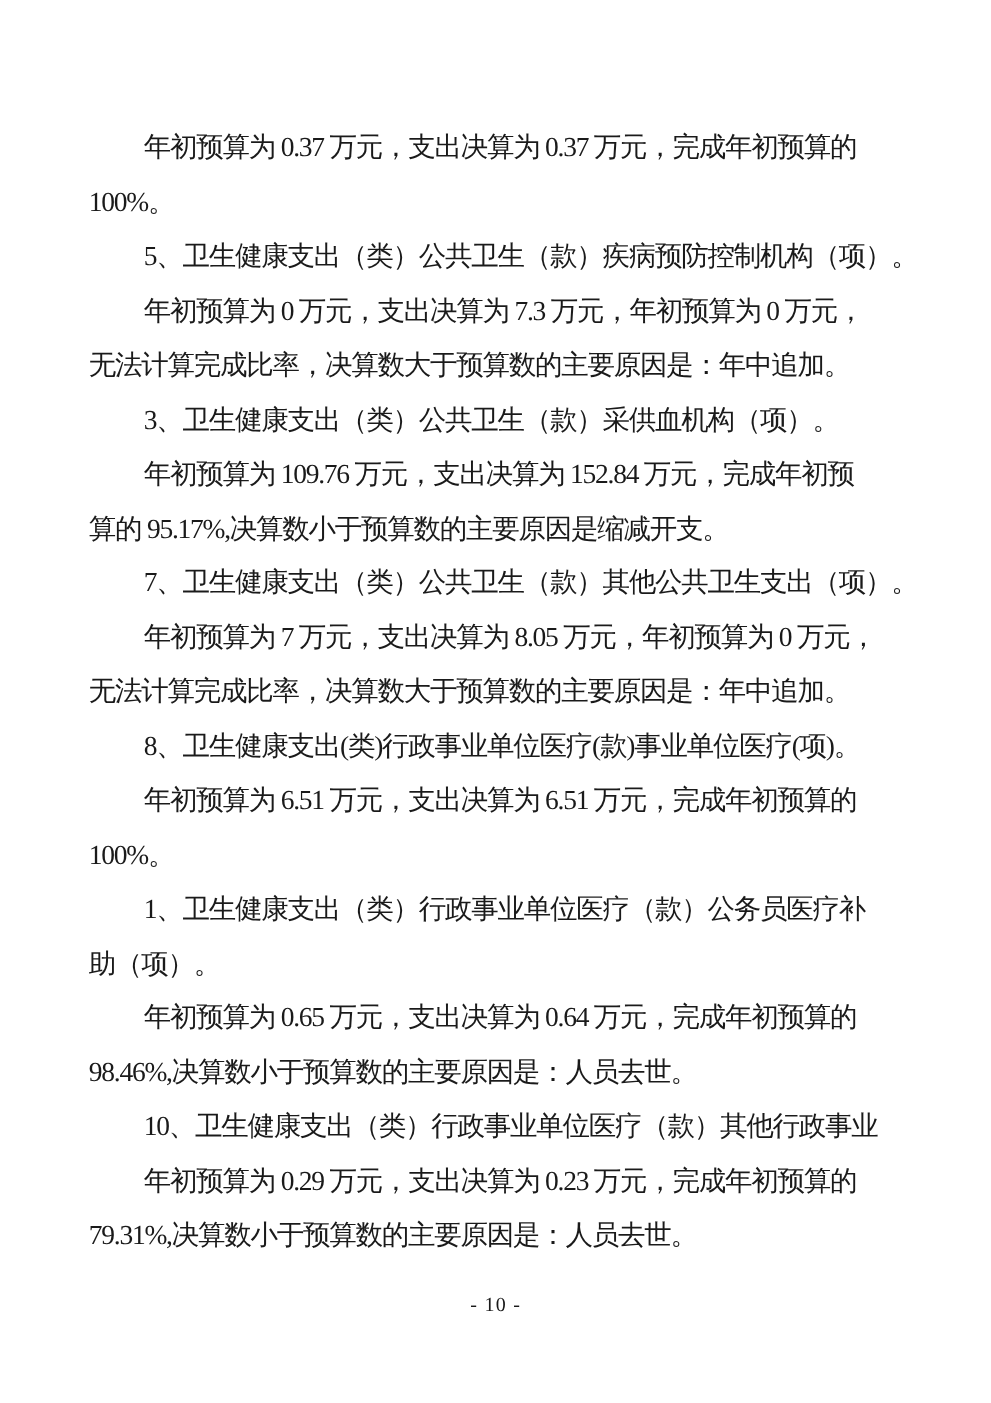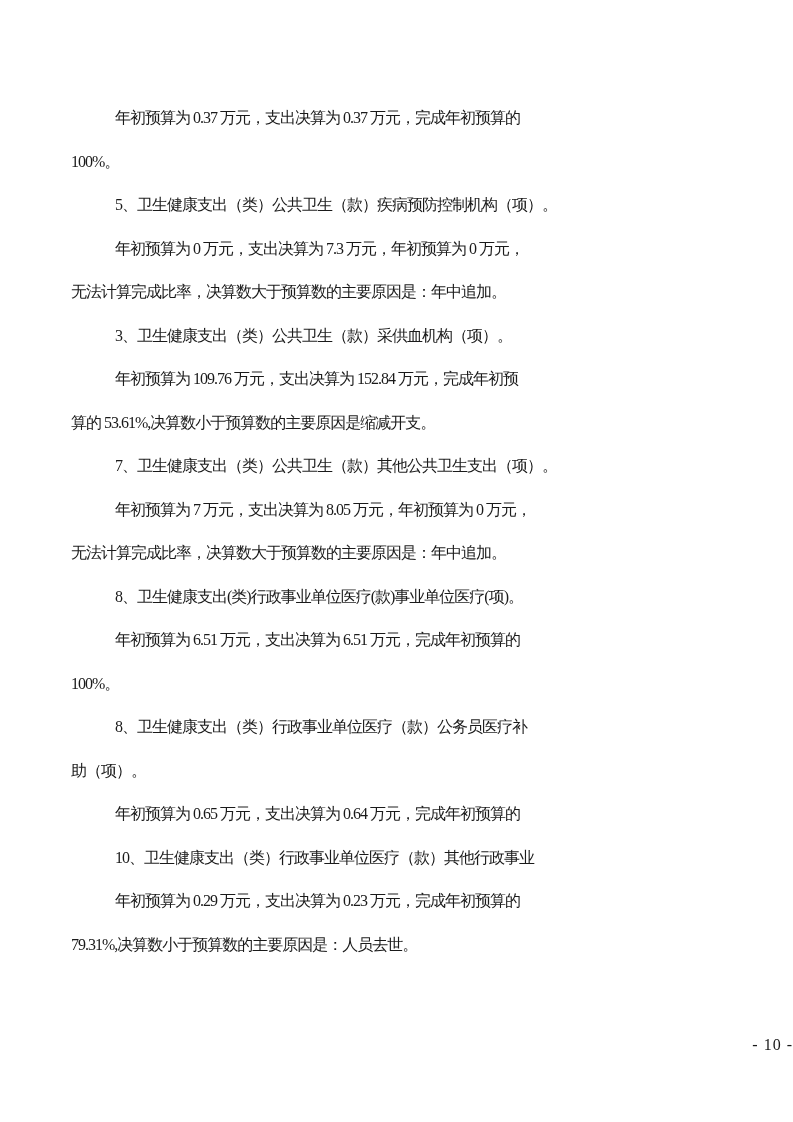--- a/index.html
+++ b/index.html
@@ -20,71 +20,72 @@
     background: #ffffff;
   }
   .content {
     position: absolute;
     top: 96px;
     left: 71px;
     width: 655px;
     color: #1a1a1a;
   }
   .line {
-    font-size: 16px;
+    font-size: 22px;
     letter-spacing: -1px;
     line-height: 43.5px;
     height: 43.5px;
     white-space: nowrap;
     overflow: visible;
   }
   .line.indent {
     padding-left: 44px;
   }
   .line .txt {
     display: inline-block;
     white-space: nowrap;
     transform-origin: 0 50%;
   }
   .footer {
     position: absolute;
     top: 1034px;
     left: 0;
     width: 793px;
-    text-align: right;
+    text-align: center;
     color: #1a1a1a;
   }
   .footer .txt {
     font-size: 16px;
     line-height: 22px;
     letter-spacing: 1px;
   }
 </style>
 </head>
 <body>
 
 <div class="page">
   <div class="content">
       <div class="line indent"><span class="txt">年初预算为 0.37 万元，支出决算为 0.37 万元，完成年初预算的</span></div>
       <div class="line"><span class="txt">100%。</span></div>
       <div class="line indent"><span class="txt">5、卫生健康支出（类）公共卫生（款）疾病预防控制机构（项）。</span></div>
       <div class="line indent"><span class="txt">年初预算为 0 万元，支出决算为 7.3 万元，年初预算为 0 万元，</span></div>
       <div class="line"><span class="txt">无法计算完成比率，决算数大于预算数的主要原因是：年中追加。</span></div>
       <div class="line indent"><span class="txt">3、卫生健康支出（类）公共卫生（款）采供血机构（项）。</span></div>
       <div class="line indent"><span class="txt">年初预算为 109.76 万元，支出决算为 152.84 万元，完成年初预</span></div>
-      <div class="line"><span class="txt">算的 53.61%,决算数小于预算数的主要原因是缩减开支。</span></div>
+      <div class="line"><span class="txt">算的 95.17%,决算数小于预算数的主要原因是缩减开支。</span></div>
       <div class="line indent"><span class="txt">7、卫生健康支出（类）公共卫生（款）其他公共卫生支出（项）。</span></div>
       <div class="line indent"><span class="txt">年初预算为 7 万元，支出决算为 8.05 万元，年初预算为 0 万元，</span></div>
       <div class="line"><span class="txt">无法计算完成比率，决算数大于预算数的主要原因是：年中追加。</span></div>
       <div class="line indent"><span class="txt">8、卫生健康支出(类)行政事业单位医疗(款)事业单位医疗(项)。</span></div>
       <div class="line indent"><span class="txt">年初预算为 6.51 万元，支出决算为 6.51 万元，完成年初预算的</span></div>
       <div class="line"><span class="txt">100%。</span></div>
-      <div class="line indent"><span class="txt">8、卫生健康支出（类）行政事业单位医疗（款）公务员医疗补</span></div>
+      <div class="line indent"><span class="txt">1、卫生健康支出（类）行政事业单位医疗（款）公务员医疗补</span></div>
       <div class="line"><span class="txt">助（项）。</span></div>
       <div class="line indent"><span class="txt">年初预算为 0.65 万元，支出决算为 0.64 万元，完成年初预算的</span></div>
+      <div class="line"><span class="txt">98.46%,决算数小于预算数的主要原因是：人员去世。</span></div>
       <div class="line indent"><span class="txt">10、卫生健康支出（类）行政事业单位医疗（款）其他行政事业</span></div>
       <div class="line indent"><span class="txt">年初预算为 0.29 万元，支出决算为 0.23 万元，完成年初预算的</span></div>
       <div class="line"><span class="txt">79.31%,决算数小于预算数的主要原因是：人员去世。</span></div>
     </div>
   <div class="footer">
     <span class="txt">- 10 -</span>
   </div>
 </div>
 
 </body></html>

